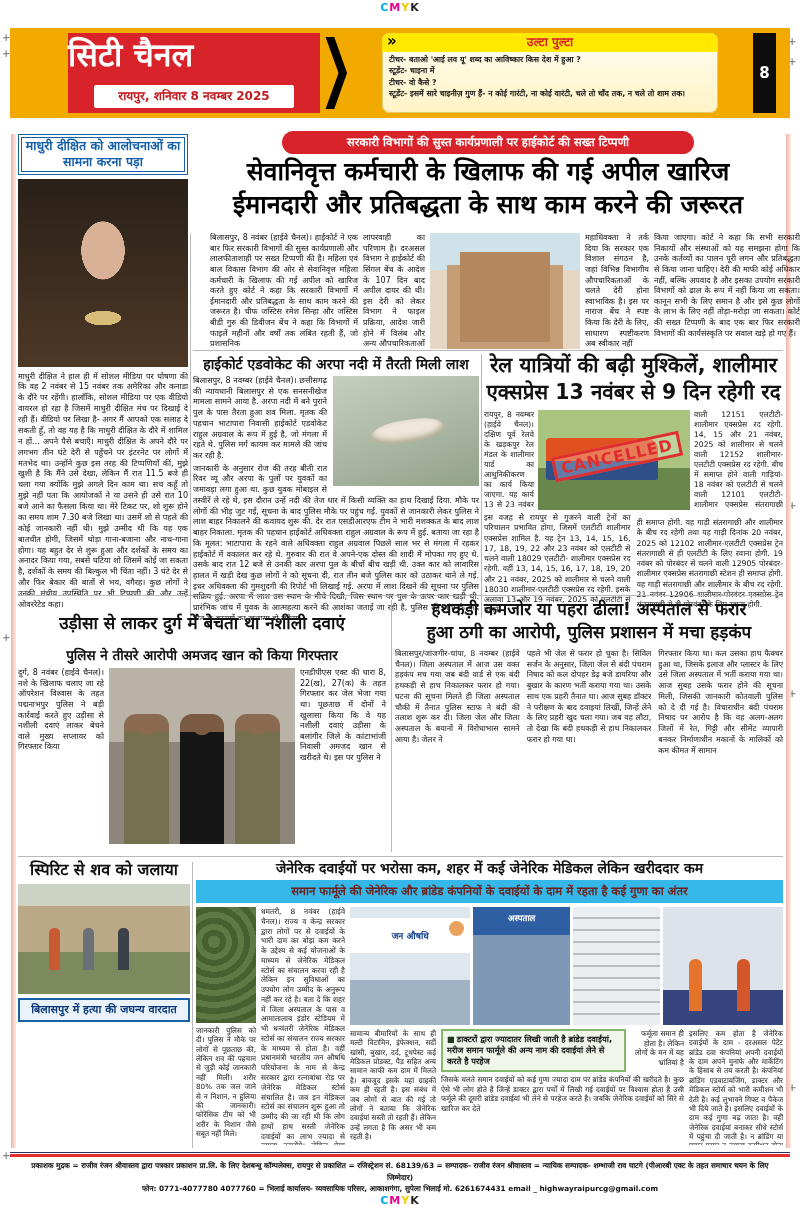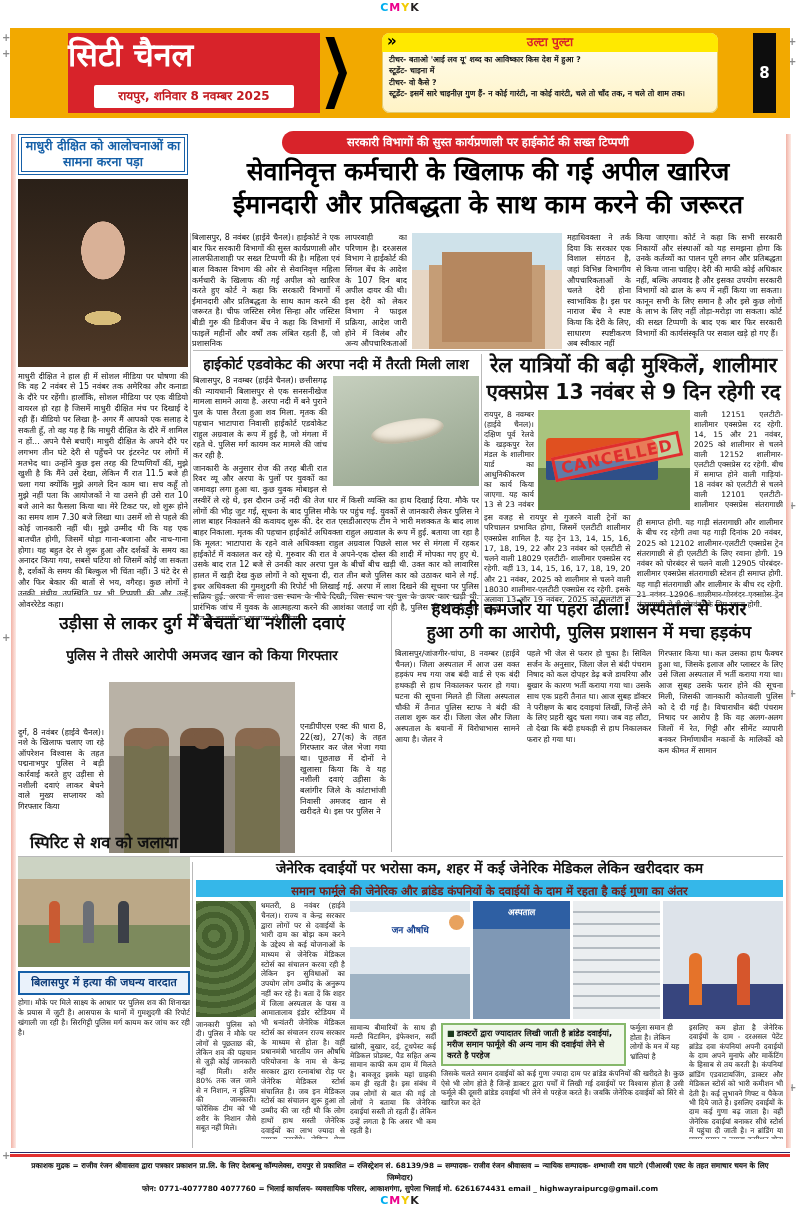--- a/index.html
+++ b/index.html
@@ -28,21 +28,21 @@
   .joke-arrow{position:absolute;left:5px;top:-1px;color:#000;font-size:15px;}
   .joke-body{padding:2px 7px;font-size:7.8px;font-weight:bold;color:#151515;line-height:1.45;}
   .pageno{position:absolute;left:743px;top:5px;width:23px;height:80px;background:#0d0d0d;color:#fff;
           font-size:15px;font-weight:bold;text-align:center;line-height:80px;}
 
   
   .kicker{position:absolute;left:282px;top:131px;width:412px;height:23px;background:#D8232A;border-radius:12px;
           color:#fff;font-size:11.5px;font-weight:bold;text-align:center;line-height:23px;overflow:hidden;}
   .lead-h{position:absolute;left:193px;top:156px;width:590px;margin:0;font-size:25px;line-height:1.3;
           font-weight:800;text-align:center;color:#000;}
-  .lead-body{position:absolute;left:192px;top:233px;width:590px;height:116px;display:flex;gap:5px;}
+  .lead-body{position:absolute;left:210px;top:233px;width:590px;height:116px;display:flex;gap:5px;}
   .jcol{font-size:8px;text-align:justify;line-height:1.33;overflow:hidden;}
   .lb1{width:148px;} .lb2{width:62px;} .lb3{width:64px;} .lb4{flex:1;}
   .court-photo{width:150px;height:116px;position:relative;background:linear-gradient(180deg,#cfe2ea 0 32%,#e6d6c4 32% 100%);overflow:hidden;}
   .bldg{position:absolute;left:20%;right:20%;top:16%;bottom:6%;background:#b5875f;
         box-shadow:-16px 10px 0 -3px #c59d76,16px 10px 0 -3px #c59d76;}
 
   
   .madhuri{position:absolute;left:18px;top:134px;width:170px;height:496px;overflow:hidden;}
   .mad-box{border:1px solid #1660A8;padding:2px;}
   .mad-box-in{border:1px solid #1660A8;color:#1660A8;font-weight:bold;font-size:12.5px;text-align:center;
@@ -75,53 +75,53 @@
   .stamp{position:absolute;left:14px;top:34px;transform:rotate(-12deg);border:3px solid #e02e2e;color:#e02e2e;
      font-weight:800;font-size:16px;letter-spacing:1px;padding:0 5px;background:rgba(255,255,255,.25);}
   .rail-c2{flex:1;font-size:7.6px;line-height:1.32;}
   .rail-bottom{display:flex;gap:6px;margin-top:3px;align-items:center;}
   .rail-bottom .jcol{flex:1;font-size:7.7px;}
 
   
   .drugs{position:absolute;left:18px;top:599px;width:368px;height:254px;overflow:hidden;}
   .drugs-h{font-size:17px;font-weight:800;text-align:center;margin:12px;}
   .drugs-sub{font-size:13.5px;font-weight:bold;text-align:center;margin:2px 0 4px;}
-  .drugs-row{display:flex;gap:5px;height:204px;align-items:center;}
+  .drugs-row{display:flex;gap:5px;height:204px;}
   .dg1{width:86px;} .dg2{flex:1;}
   .arrest-photo{width:186px;height:176px;position:relative;overflow:hidden;
      background:linear-gradient(180deg,#b9b2a6 0 42%,#8e867a 42% 100%);}
   .fig{position:absolute;bottom:0;width:24%;height:74%;border-radius:12px 12px 0 0;}
   .fig.kh{background:radial-gradient(circle at 50% 9%,#8a6a50 0 9px,rgba(0,0,0,0) 10px),linear-gradient(180deg,#8a6a50 0 14%,#75704f 14% 100%);}
   .fig.bk{background:radial-gradient(circle at 50% 9%,#7a5a42 0 9px,rgba(0,0,0,0) 10px),linear-gradient(180deg,#7a5a42 0 14%,#161616 14% 100%);}
   .drugs-bottom{margin-top:1px;font-size:7.8px;line-height:1.3;}
 
   
   .escape{position:absolute;left:395px;top:598px;width:388px;height:255px;overflow:hidden;}
   .esc-h{font-size:17px;font-weight:800;text-align:center;line-height:1.35;margin:0 0 5px;}
   .esc-row{display:flex;gap:7px;}
   .esc-row .jcol{flex:1;font-size:7.8px;line-height:1.38;}
 
   
-  .spirit{position:absolute;left:18px;top:831px;width:172px;height:292px;overflow:hidden;}
+  .spirit{position:absolute;left:18px;top:858px;width:172px;height:292px;overflow:hidden;}
   .sp-h{font-size:16px;font-weight:800;margin:0 0 4px;text-align:center;}
   .sp-row{display:flex;gap:4px;}
   .sp-c1{width:50px;font-size:7.4px;text-align:justify;line-height:1.32;overflow:hidden;}
   .sp-c2{flex:1;}
   .scene-photo{height:110px;position:relative;overflow:hidden;
      background:linear-gradient(180deg,#ccd3c3 0 20%,#bba887 20% 62%,#7d8a5d 62% 100%);}
   .person{position:absolute;bottom:22%;width:11px;height:42px;border-radius:5px 5px 0 0;}
   .p1{left:18%;background:#c95b33;} .p2{left:38%;background:#6b6f76;} .p3{left:58%;background:#3c4048;}
   .sp-box{border:2px solid #1660A8;background:#EAF2FB;color:#0B3A77;font-weight:bold;font-size:11px;
           text-align:center;padding:3px 2px;margin-top:4px;line-height:1.3;}
   .sp-c2-text{font-size:7.4px;margin-top:3px;text-align:justify;line-height:1.32;}
 
   
   .generic{position:absolute;left:196px;top:858px;width:587px;height:292px;overflow:hidden;}
   .gen-h{font-size:14px;font-weight:800;text-align:center;margin:0;white-space:nowrap;}
-  .gen-sub{margin-top:3px;height:17px;background:#35B7E9;color:#70201a;font-weight:bold;font-size:11.5px;
+  .gen-sub{margin-top:3px;height:23px;background:#35B7E9;color:#70201a;font-weight:bold;font-size:11.5px;
            text-align:center;line-height:23px;white-space:nowrap;overflow:hidden;}
   .gen-row{display:flex;gap:5px;margin-top:4px;height:238px;}
   .gen-a{width:60px;display:flex;flex-direction:column;}
   .bushes{height:116px;background:repeating-radial-gradient(circle at 30% 30%,#5e7a44 0 6px,#46602f 6px 12px);}
   .gen-a-text{font-size:7.2px;margin-top:3px;flex:1;overflow:hidden;text-align:justify;line-height:1.3;}
   .gen-b{width:84px;font-size:7.4px;overflow:hidden;text-align:justify;line-height:1.32;}
   .gen-main{flex:1;display:flex;flex-direction:column;min-width:0;}
   .gen-photos{display:flex;gap:3px;height:118px;}
   .ph{position:relative;overflow:hidden;}
   .ph1{flex:1.25;background:linear-gradient(180deg,#dfe7ee 0 62%,#9fb3c4 62% 100%);}
@@ -134,21 +134,21 @@
   .ph4{flex:1.25;background:linear-gradient(180deg,#dde3ea 0 70%,#37457e 70% 100%);}
   .saree{position:absolute;bottom:12%;width:13px;height:52px;border-radius:6px 6px 0 0;background:#e5732a;}
   .s1{left:22%;} .s2{left:62%;background:#d6562c;}
   .gen-bottom{display:flex;gap:5px;margin-top:4px;flex:1;min-height:0;}
   .gen-c{width:86px;font-size:7.2px;overflow:hidden;text-align:justify;line-height:1.3;}
   .gen-mid{flex:1;display:flex;flex-direction:column;min-width:0;}
   .gen-mid-top{display:flex;gap:4px;}
   .green-box{flex:1.7;border:2px solid #86B86B;background:#F0F7EA;font-size:8.2px;font-weight:bold;
              padding:3px 4px;line-height:1.35;}
   .sqb{color:#1d3a1d;margin-right:2px;}
-  .gen-formula{width:54px;font-size:7.4px;line-height:1.3;}
+  .gen-formula{width:54px;font-size:7.4px;line-height:1.3;text-align:right;}
   .gen-jiske{font-size:7.3px;margin-top:3px;overflow:hidden;flex:1;text-align:justify;line-height:1.3;}
   .gen-d{width:94px;font-size:7.2px;overflow:hidden;text-align:justify;line-height:1.3;}
 
   
   .foot-rule{position:absolute;left:10px;top:1152px;width:780px;height:5px;
      background:linear-gradient(180deg,#2b2b66 0 1px,#ffffff 1px 2px,#E23131 2px 5px);}
   .foot-text{position:absolute;left:30px;top:1160px;width:740px;font-size:7.3px;font-weight:bold;
      text-align:center;line-height:1.6;color:#111;}
 </style>
 </head>
@@ -282,21 +282,20 @@
   <section class="spirit">
     <h2 class="sp-h">स्पिरिट से शव को जलाया</h2>
     <div class="sp-row">
       <div class="sp-c2">
         <div class="scene-photo">
           <div class="person p1"></div>
           <div class="person p2"></div>
           <div class="person p3"></div>
         </div>
         <div class="sp-box">बिलासपुर में हत्या की जघन्य वारदात</div>
-        <div class="sp-c2-text">होगा। मौके पर मिले साक्ष्य के आधार पर पुलिस शव की शिनाख्त के प्रयास में जुटी है। आसपास के थानों में गुमशुदगी की रिपोर्ट खंगाली जा रही है। सिरगिट्टी पुलिस मर्ग कायम कर जांच कर रही है।</div>
       </div>
     </div>
   </section>
 
   <section class="generic">
     <h2 class="gen-h">जेनेरिक दवाईयों पर भरोसा कम, शहर में कई जेनेरिक मेडिकल लेकिन खरीददार कम</h2>
     <div class="gen-sub">समान फार्मूले की जेनेरिक और ब्रांडेड कंपनियों के दवाईयों के दाम में रहता है कई गुणा का अंतर</div>
     <div class="gen-row">
       <div class="gen-a">
         <div class="bushes"></div>
@@ -328,18 +327,18 @@
             <div class="gen-jiske">जिसके चलते समान दवाईयों को कई गुणा ज्यादा दाम पर ब्रांडेड कंपनियों की खरीदते है। कुछ ऐसे भी लोग होते है जिन्हें डाक्टर द्वारा पर्चों में लिखी गई दवाईयों पर विश्वास होता है उसी फर्मूले की दूसरी ब्रांडेड दवाईयां भी लेने से परहेज करते है। जबकि जेनेरिक दवाईयों को सिरे से खारिज कर देते</div>
           </div>
           <div class="gen-d">इसलिए कम होता है जेनेरिक दवाईयों के दाम - दरअसल पेटेंट ब्रांडेड दवा कंपनियां अपनी दवाईयों के दाम अपने मुनाफे और मार्केटिंग के हिसाब से तय करती है। कंपनियां ब्रांडिंग एडवाटायजिंग, डाक्टर और मेडिकल स्टोर्स को भारी कमीशन भी देती है। कई लुभावने गिफ्ट व पैकेज भी दिये जाते है। इसलिए दवाईयों के दाम कई गुणा बढ़ जाता है। वहीं जेनेरिक दवाईयां बनाकर सीधे स्टोर्स में पहुंचा दी जाती है। न ब्रांडिंग या प्रचार प्रसार न ज्यादा कमीशन होता है। वहीं दाम पर भी सरकार का नियंत्रण होता है। इसलिए जेनेरिक दवाओं के दाम काफी कम होते है।</div>
         </div>
       </div>
     </div>
   </section>
 
   <div class="foot-rule"></div>
   <footer class="foot-text">
-    <div>प्रकाशक मुद्रक = राजीव रंजन श्रीवास्तव द्वारा पत्रकार प्रकाशन प्रा.लि. के लिए देशबन्धु कॉम्पलेक्स, रायपुर से प्रकाशित = रजिस्ट्रेशन सं. 68139/98 = सम्पादक- राजीव रंजन श्रीवास्तव = न्यायिक सम्पादक- शम्भाजी राव घाटगे (पीआरबी एक्ट के तहत समाचार चयन के लिए जिम्मेदार)</div>
+    <div>प्रकाशक मुद्रक = राजीव रंजन श्रीवास्तव द्वारा पत्रकार प्रकाशन प्रा.लि. के लिए देशबन्धु कॉम्पलेक्स, रायपुर से प्रकाशित = रजिस्ट्रेशन सं. 68139/63 = सम्पादक- राजीव रंजन श्रीवास्तव = न्यायिक सम्पादक- शम्भाजी राव घाटगे (पीआरबी एक्ट के तहत समाचार चयन के लिए जिम्मेदार)</div>
     <div>फोन: 0771-4077780 4077760 = भिलाई कार्यालय- व्यवसायिक परिसर, आकाशगंगा, सुपेला भिलाई मो. 6261674431 email _ highwayraipurcg@gmail.com</div>
   </footer>
   <div class="cmyk bottom"><span class="k0">C</span><span class="k1">M</span><span class="k2">Y</span><span class="k3">K</span></div>
 
 </div>
 
 </body></html>

